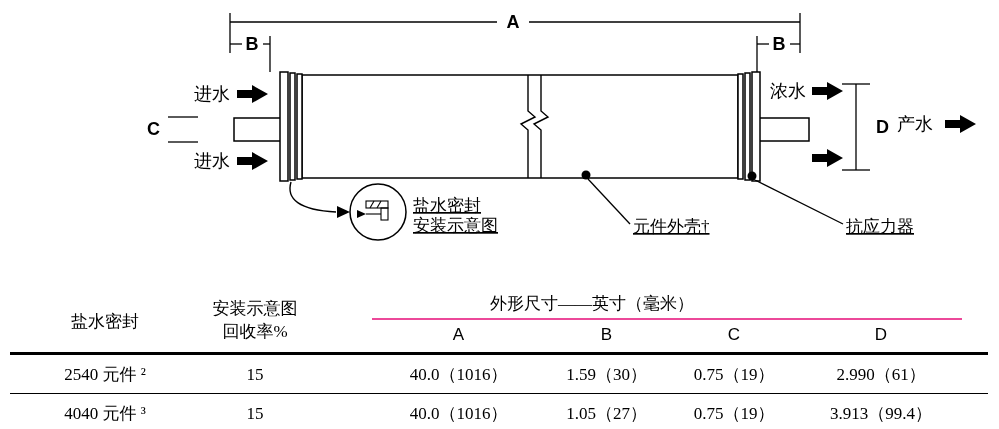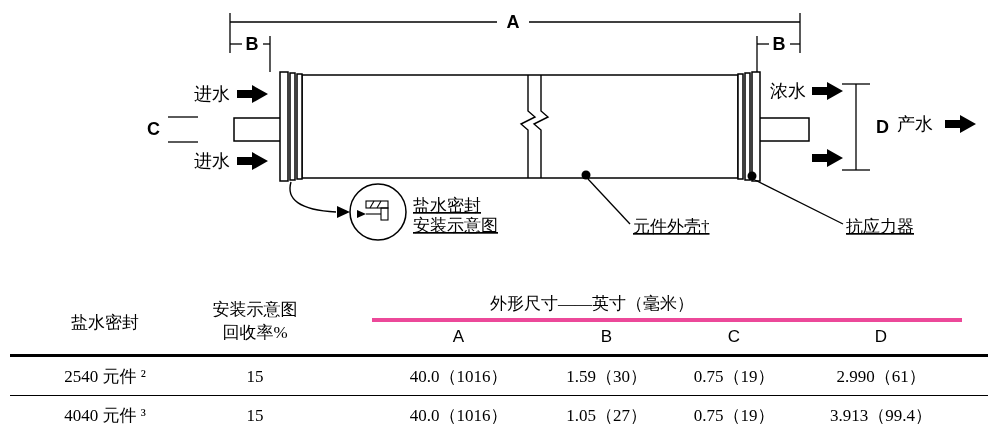--- a/index.html
+++ b/index.html
@@ -17,21 +17,21 @@
 
   .spec-table {
     width:978px; margin:4px 0 0 10px;
     border-collapse:collapse; font-size:17px; table-layout:fixed;
   }
   .spec-table th, .spec-table td {
     font-weight:normal; text-align:center; padding:0; white-space:nowrap;
   }
   .spec-table thead th { vertical-align:middle; }
   .dims-span {
-    border-bottom:4px solid #ec4899;
+    border-bottom:2px solid #ec4899;
     vertical-align:bottom;
     padding:2px 150px 3px 0 !important;
   }
   .recovery-cell { line-height:1.35; }
   .dimcol {
     font-weight:bold; font-size:17px;
     font-family:"Liberation Sans","DejaVu Sans",sans-serif;
     padding:5px 0 7px 0 !important;
   }
   .bb-thick { border-bottom:3px solid #000; }

